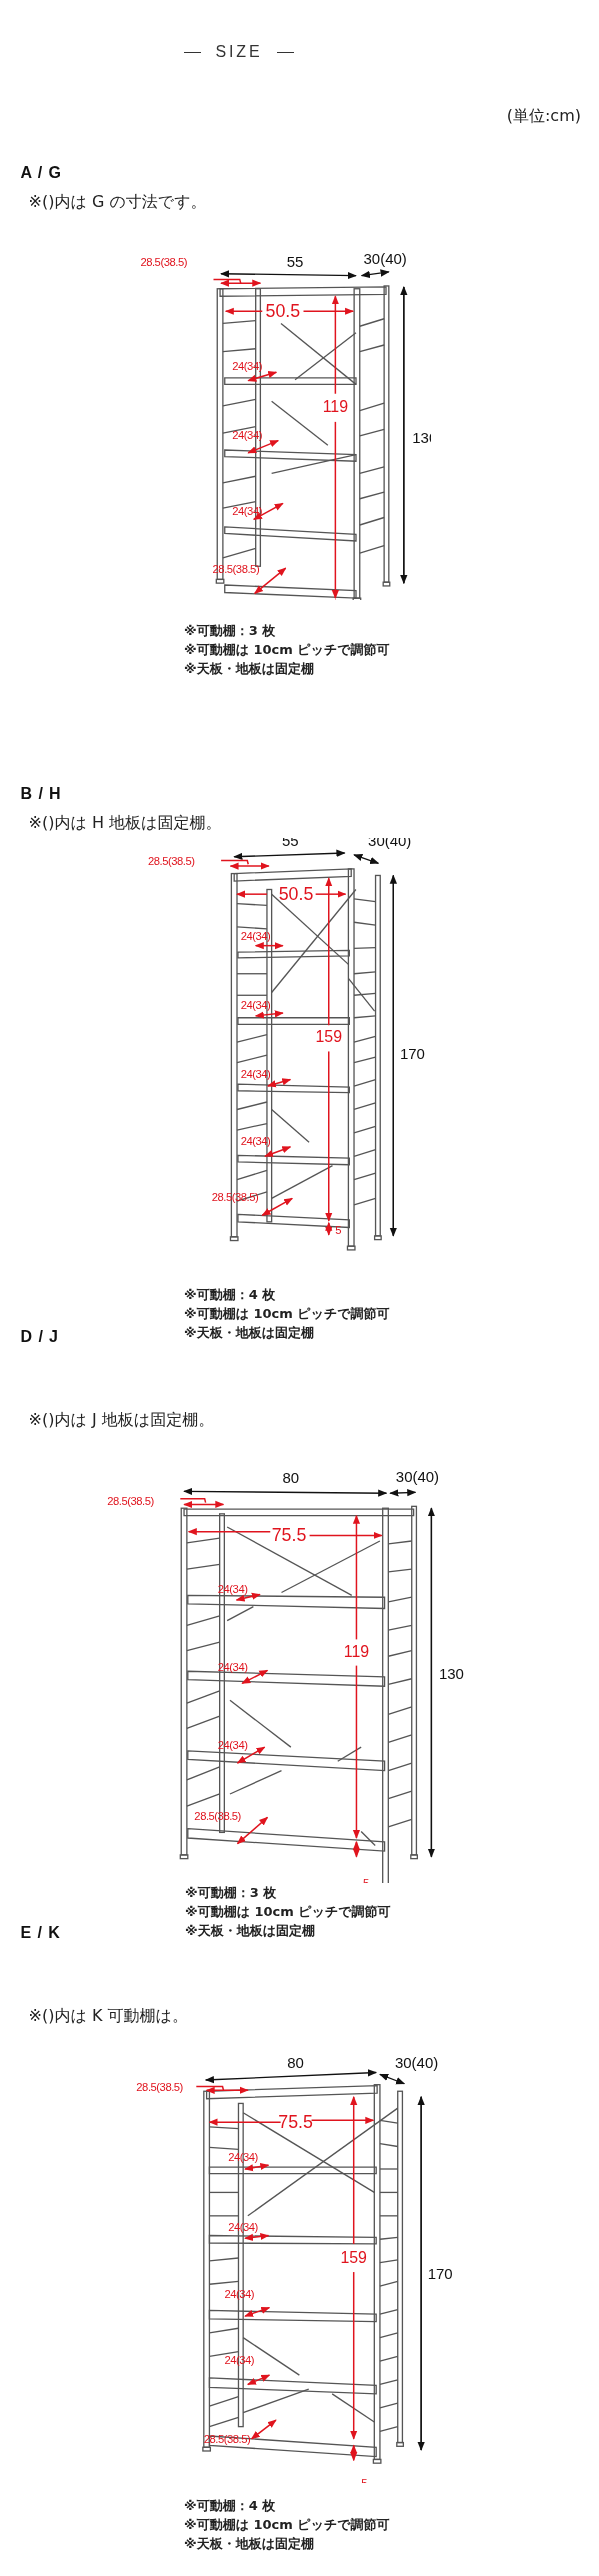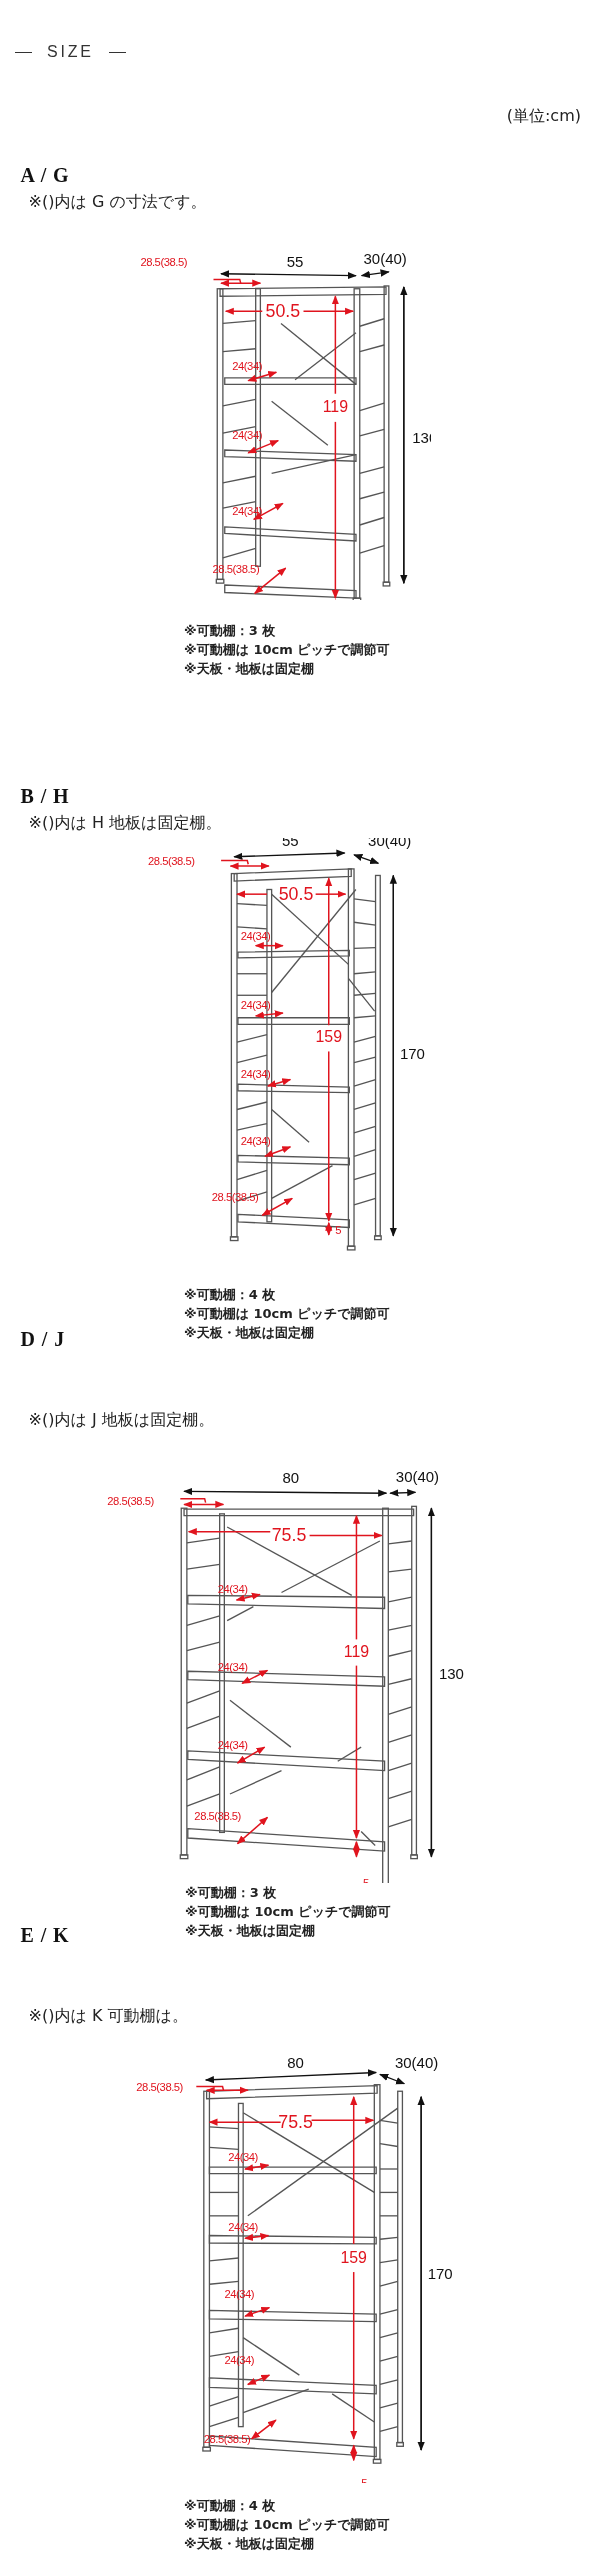--- a/index.html
+++ b/index.html
@@ -1,22 +1,22 @@
 <!DOCTYPE html>
 <html style="font-size:15px"><head>
 <meta charset="utf-8">
 <style>
   html, body { margin:0; padding:0; background:#ffffff; }
   body { width:600px; height:2576px; position:relative; overflow:hidden;
          font-family:"DejaVu Sans", "Liberation Sans", sans-serif; color:#1a1a1a; }
   .abs { position:absolute; }
-  .size-title { top:43px; left:0; width:478px; font-size:16px; letter-spacing:2.8px; color:#333; font-family:"Liberation Sans", sans-serif; }
+  .size-title { top:43px; left:0; width:478px; text-align:center; font-size:16px; letter-spacing:2.8px; color:#333; font-family:"Liberation Sans", sans-serif; }
   .size-title .dash { display:inline-block; width:17px; height:0.9px; background:#333; vertical-align:middle; margin:0 15px; }
   .unit { top:106px; right:19px; font-size:16px; font-weight:normal; color:#222; }
-  .sec-title { left:20.6px; font-size:20px; font-weight:bold; color:#111; font-family:Liberation Serif, serif; letter-spacing:0.9px; }
+  .sec-title { left:20.6px; font-size:16px; font-weight:bold; color:#111; font-family:Liberation Sans, sans-serif; letter-spacing:0.9px; }
   .sec-note { left:20.6px; font-size:16px; color:#222;margin-left:8px; }
   .notes { font-size:13px; font-weight:bold; color:#222; line-height:19px; }
   .notes div { white-space:nowrap; }
   svg text { font-family:"Liberation Sans", sans-serif; }
   .diagram { position:absolute; }
 </style>
 </head>
 <body>
 
 <div class="abs size-title">

